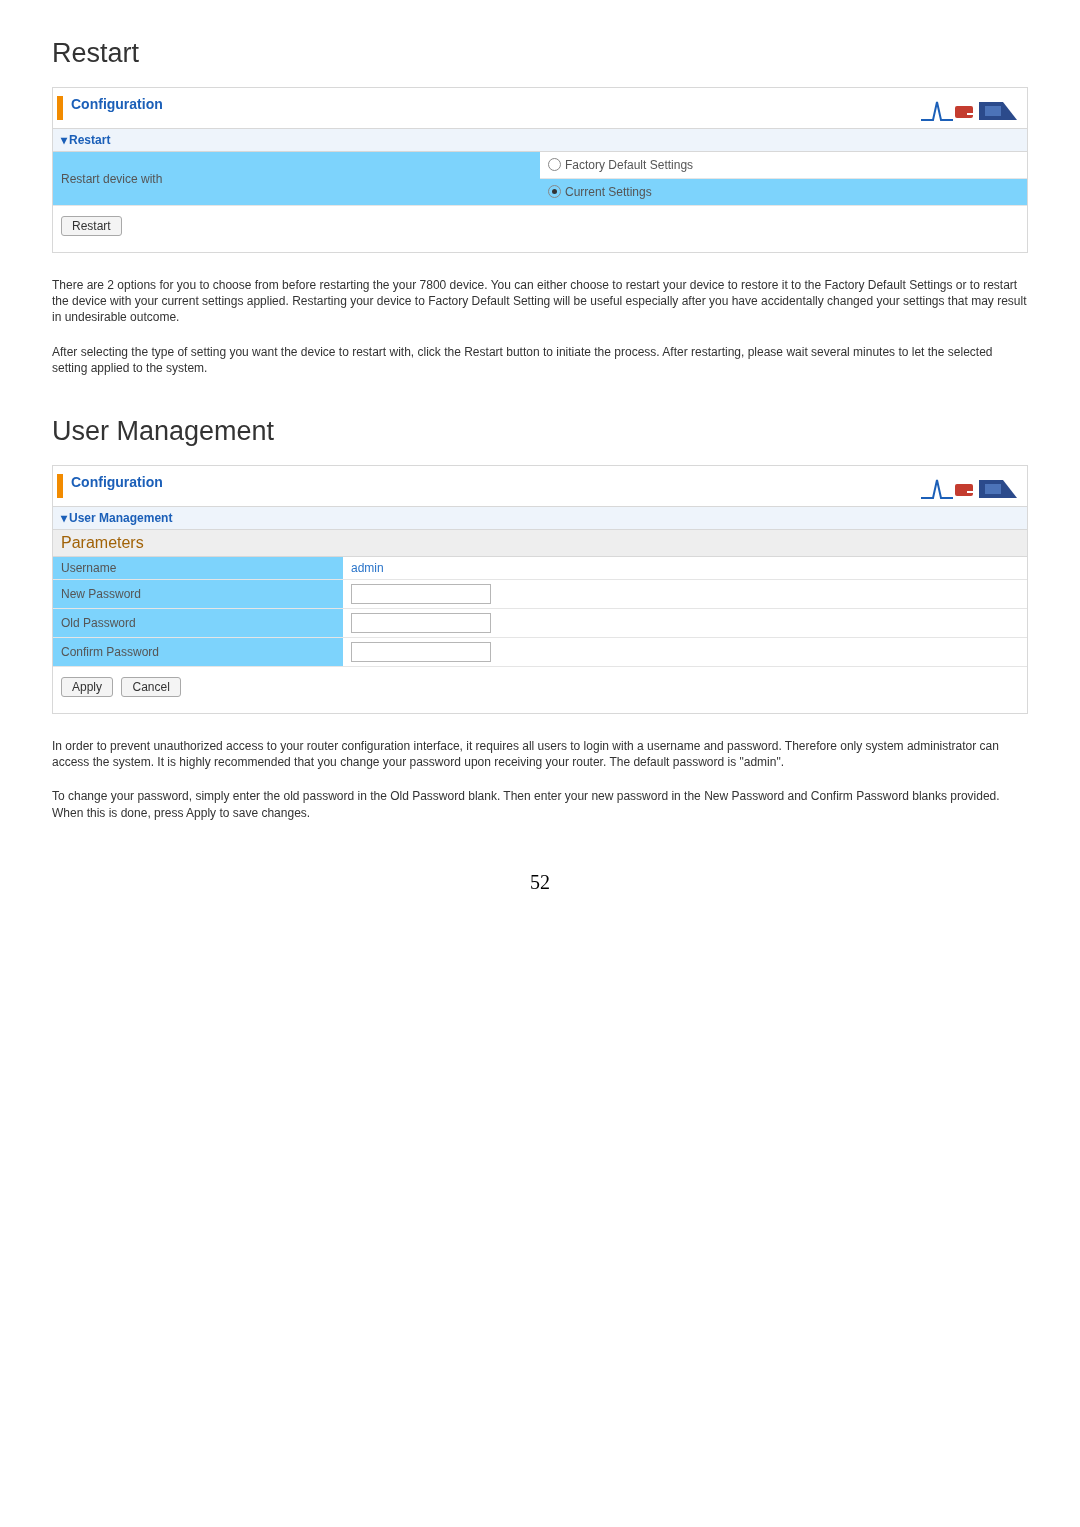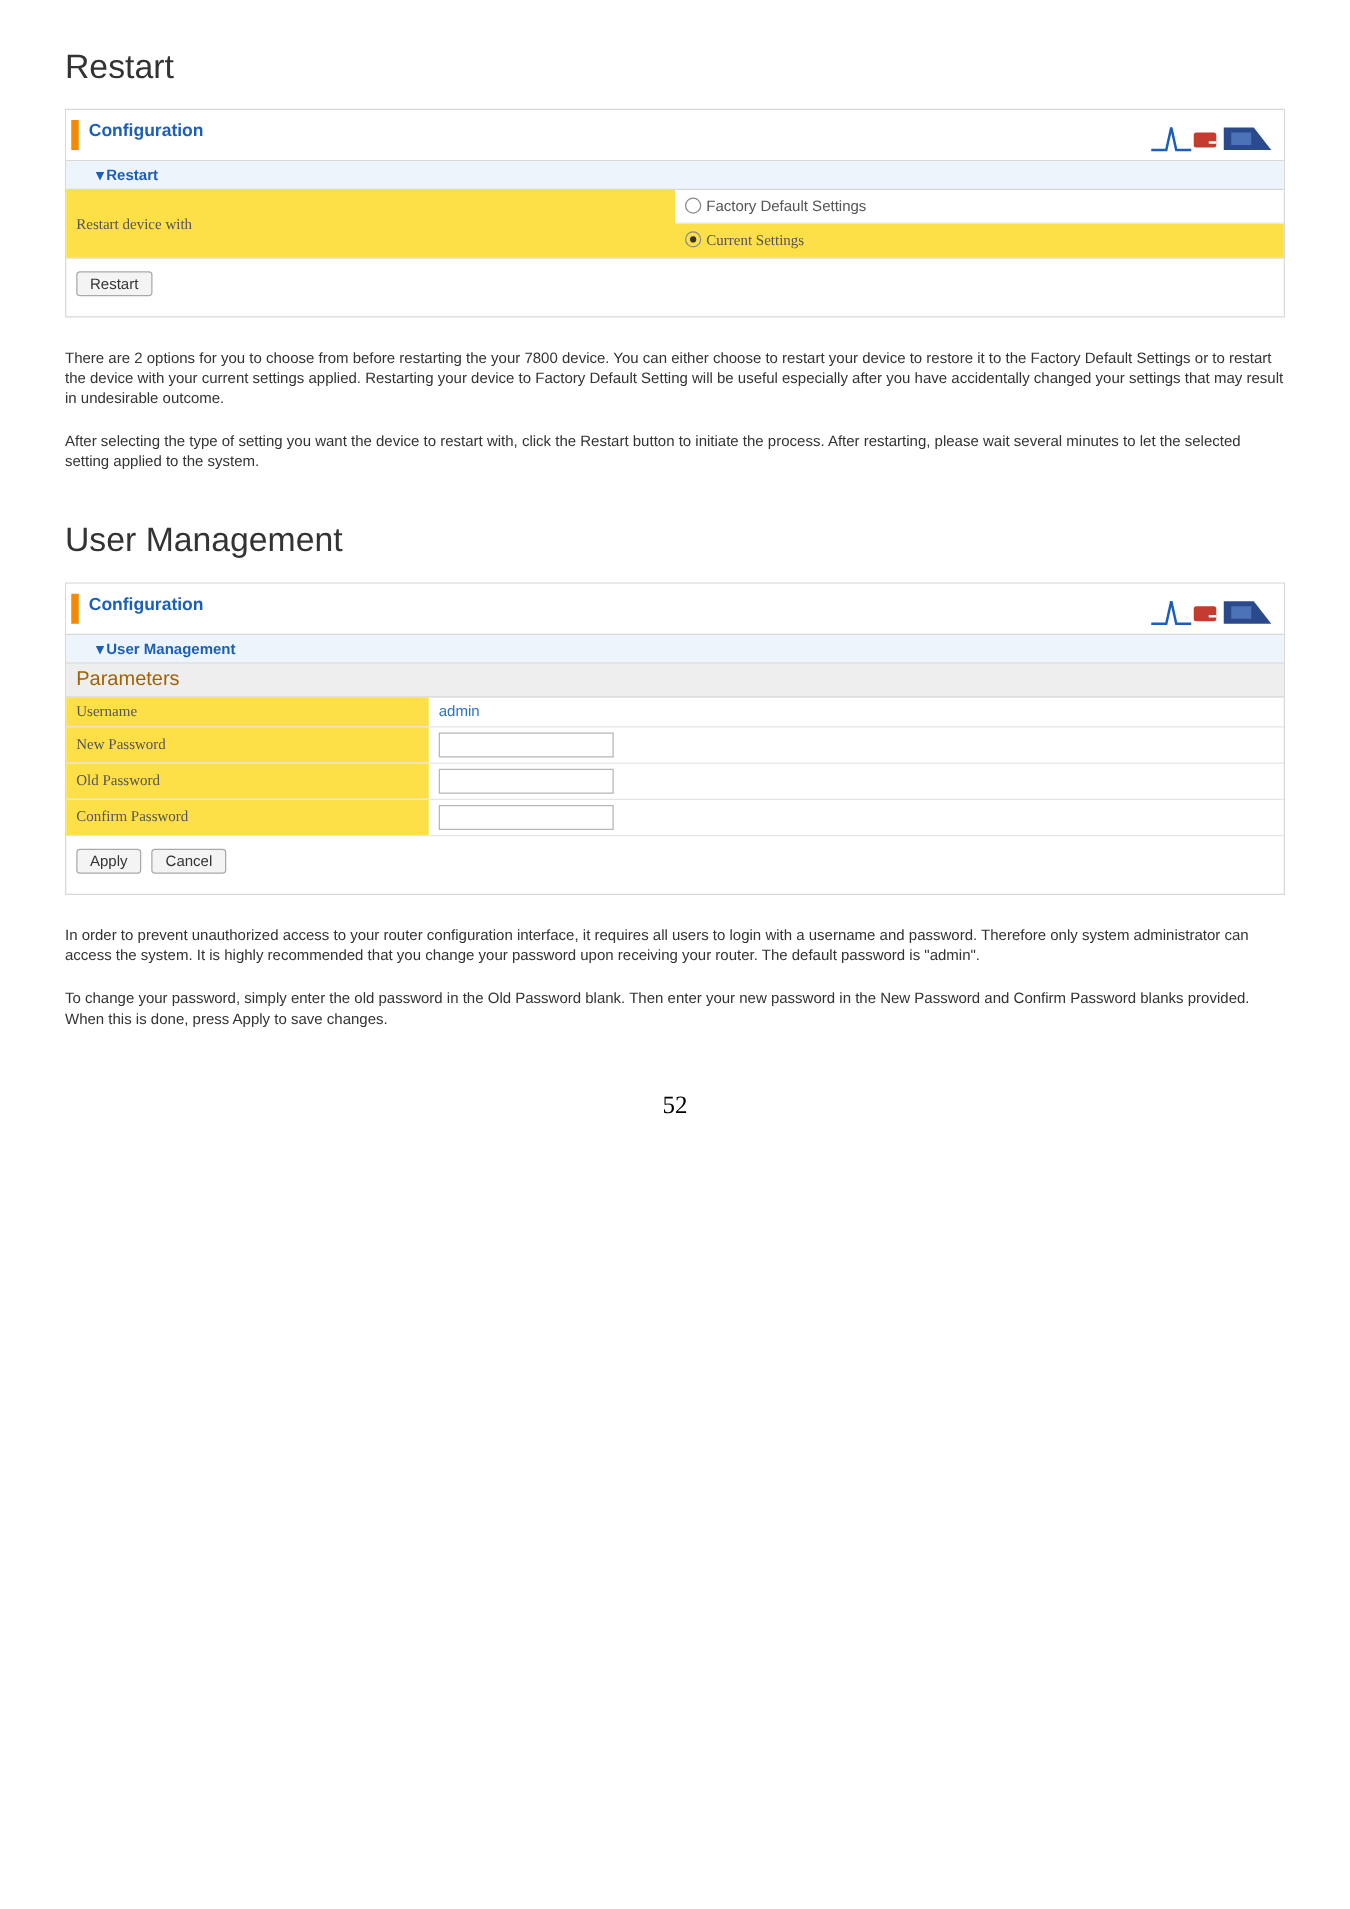--- a/index.html
+++ b/index.html
@@ -47,21 +47,21 @@
       width: 100px;
       height: 32px;
       position: relative;
     }
     .logo svg { width: 100%; height: 100%; }
     .subsection-bar {
       background: #eef4fb;
       color: #1b5fb8;
       font-weight: bold;
       font-size: 12px;
-      padding: 4px 24px;
+      padding: 4px 8px;
       border-bottom: 1px solid #d8d8d8;
     }
     .subsection-bar .caret {
       margin-right: 2px;
     }
     .info-row {
       font-size: 12px;
       color: #444444;
       padding: 6px 8px;
       border-bottom: 1px solid #e5e5e5;
@@ -74,22 +74,21 @@
     }
     .param-table td {
       font-size: 12px;
       color: #555555;
       border-bottom: 1px solid #e5e5e5;
       padding: 4px 8px;
       vertical-align: middle;
     }
     .param-table td:first-child {
       width: 290px;
-      background: #fde047;
-      font-family: Liberation Serif, serif;
+      background: #7dd3fc;
     }
     .radio-item {
       display: flex;
       align-items: flex-start;
       gap: 4px;
       padding: 2px 0;
     }
     .radio-circle {
       width: 13px; height: 13px; border: 1px solid #888888; border-radius: 50%; display: inline-flex; align-items: center; justify-content: center;
     }

